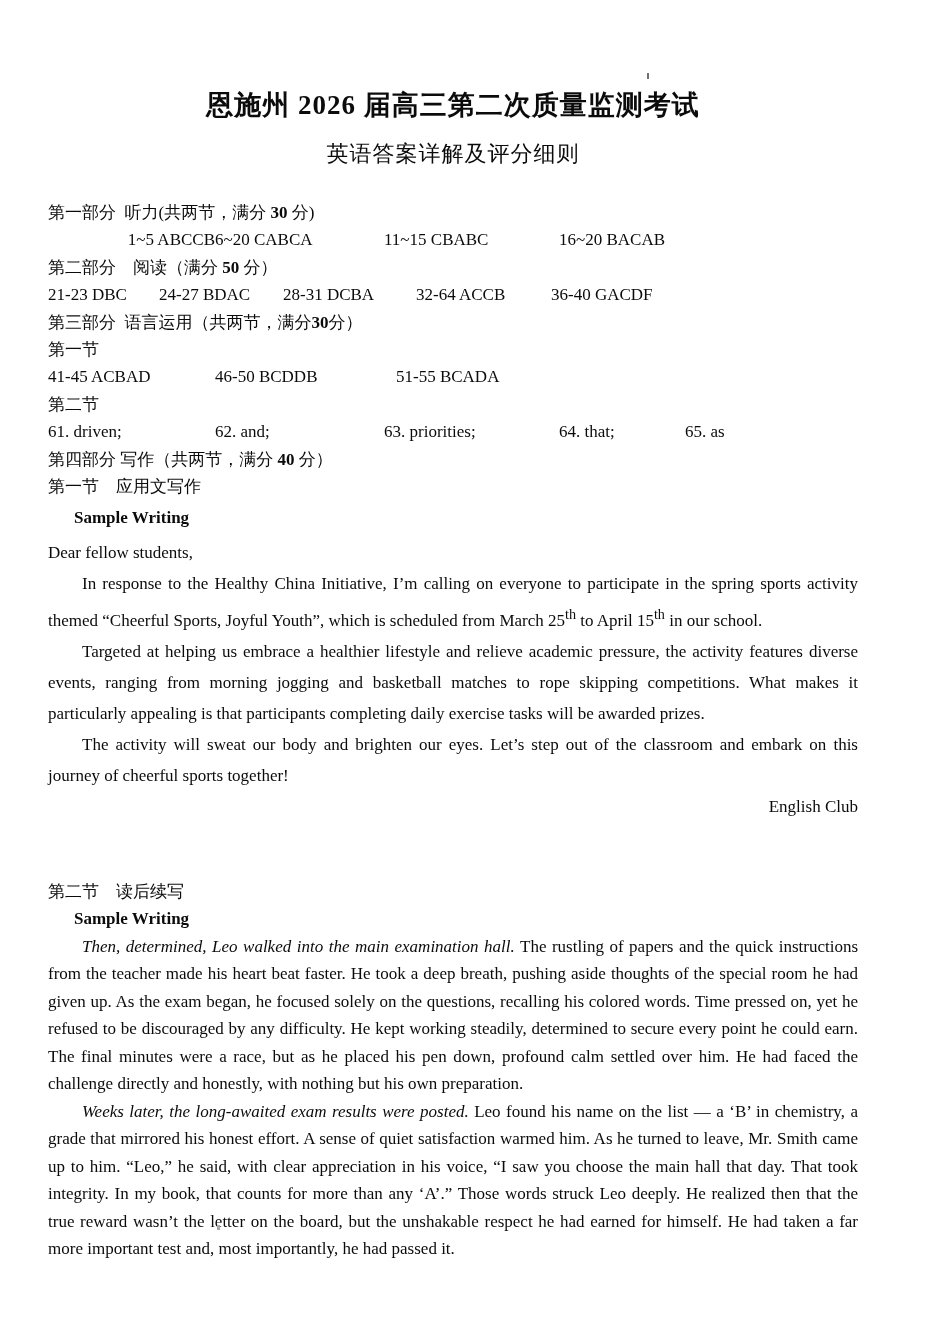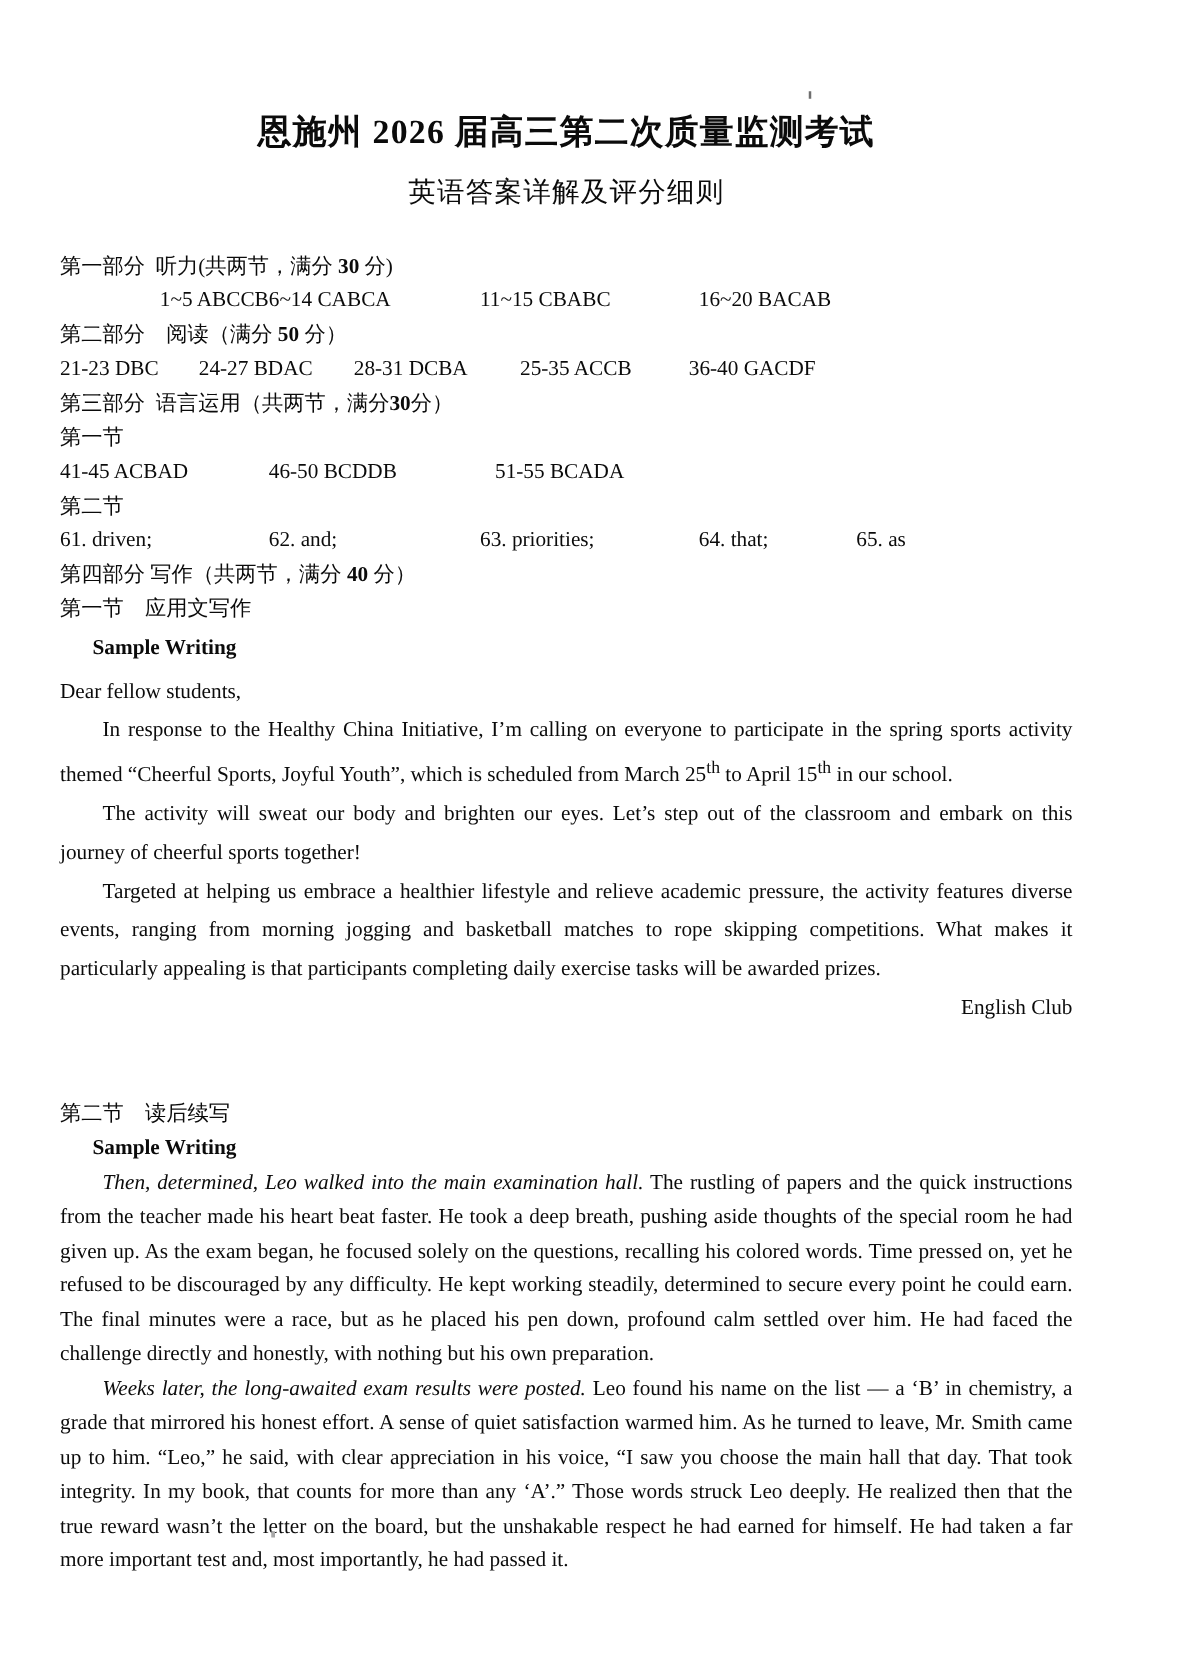--- a/index.html
+++ b/index.html
@@ -60,27 +60,27 @@
 <div class="page">
 
   <h1 class="doc-title">恩施州 2026 届高三第二次质量监测考试</h1>
   <h2 class="doc-subtitle">英语答案详解及评分细则</h2>
 
   <div class="keyblock">
 
     <div class="key-line"><span>第一部分  听力(共两节，满分 </span><span class="score">30</span><span> 分)</span></div>
 
     <div class="ans-row">
-      <span class="wL1">1~5 ABCCB</span><span class="wL2">6~14 CABCA</span><span class="wL3">11~15 CBABC</span><span>16~20 BACAB</span>
+      <span class="wL1">1~5 ABCCB</span><span class="wL2">6~20 CABCA</span><span class="wL3">11~15 CBABC</span><span>16~20 BACAB</span>
     </div>
 
     <div class="key-line"><span>第二部分　阅读（满分 </span><span class="score">50</span><span> 分）</span></div>
 
     <div class="ans-row">
-      <span class="wR1">21-23 DBC</span><span class="wR2">24-27 BDAC</span><span class="wR3">28-31 DCBA</span><span class="wR4">25-35 ACCB</span><span>36-40 GACDF</span>
+      <span class="wR1">21-23 DBC</span><span class="wR2">24-27 BDAC</span><span class="wR3">28-31 DCBA</span><span class="wR4">32-64 ACCB</span><span>36-40 GACDF</span>
     </div>
 
     <div class="key-line"><span>第三部分  语言运用（共两节，满分</span><span class="score">30</span><span>分）</span></div>
 
     <div class="key-line">第一节</div>
 
     <div class="ans-row">
       <span class="wC1">41-45 ACBAD</span><span class="wC2">46-50 BCDDB</span><span>51-55 BCADA</span>
     </div>
 
@@ -94,22 +94,22 @@
     <div class="key-line"><span>第四部分 写作（共两节，满分 </span><span class="score">40</span><span> 分）</span></div>
 
     <div class="key-line">第一节　应用文写作</div>
   </div>
 
   <div class="sample-label">Sample Writing</div>
 
   <div class="essay1">
     <p class="salutation">Dear fellow students,</p>
     <p><span>In response to the Healthy China Initiative, I’m calling on everyone to participate in the spring sports activity themed “Cheerful Sports, Joyful Youth”, which is scheduled from March 25</span><sup>th</sup><span> to April 15</span><sup>th</sup><span> in our school.</span></p>
+    <p>Targeted at helping us embrace a healthier lifestyle and relieve academic pressure, the activity features diverse events, ranging from morning jogging and basketball matches to rope skipping competitions. What makes it particularly appealing is that participants completing daily exercise tasks will be awarded prizes.</p>
     <p>The activity will sweat our body and brighten our eyes. Let’s step out of the classroom and embark on this journey of cheerful sports together!</p>
-    <p>Targeted at helping us embrace a healthier lifestyle and relieve academic pressure, the activity features diverse events, ranging from morning jogging and basketball matches to rope skipping competitions. What makes it particularly appealing is that participants completing daily exercise tasks will be awarded prizes.</p>
     <p class="signature">English Club</p>
   </div>
 
   <div class="writing2">
     <div class="w2-section">第二节　读后续写</div>
     <div class="sample-label">Sample Writing</div>
     <div class="essay2">
       <p><span class="lead">Then, determined, Leo walked into the main examination hall.</span><span> The rustling of papers and the quick instructions from the teacher made his heart beat faster. He took a deep breath, pushing aside thoughts of the special room he had given up. As the exam began, he focused solely on the questions, recalling his colored words. Time pressed on, yet he refused to be discouraged by any difficulty. He kept working steadily, determined to secure every point he could earn. The final minutes were a race, but as he placed his pen down, profound calm settled over him. He had faced the challenge directly and honestly, with nothing but his own preparation.</span></p>
       <p><span class="lead">Weeks later, the long-awaited exam results were posted.</span><span> Leo found his name on the list — a ‘B’ in chemistry, a grade that mirrored his honest effort. A sense of quiet satisfaction warmed him. As he turned to leave, Mr. Smith came up to him. “Leo,” he said, with clear appreciation in his voice, “I saw you choose the main hall that day. That took integrity. In my book, that counts for more than any ‘A’.” Those words struck Leo deeply. He realized then that the true reward wasn’t the letter on the board, but the unshakable respect he had earned for himself. He had taken a far more important test and, most importantly, he had passed it.</span></p>
     </div>

